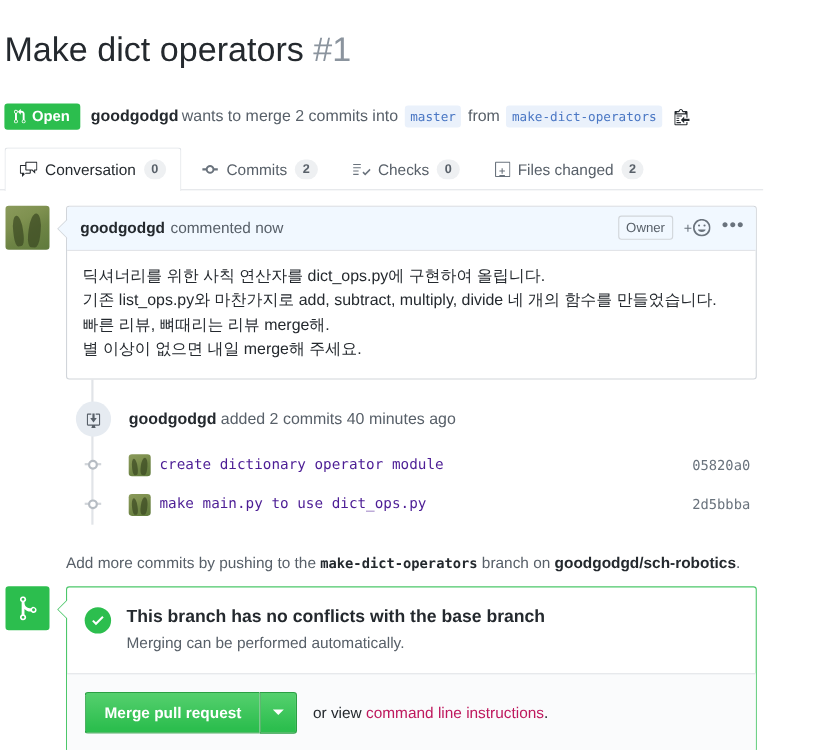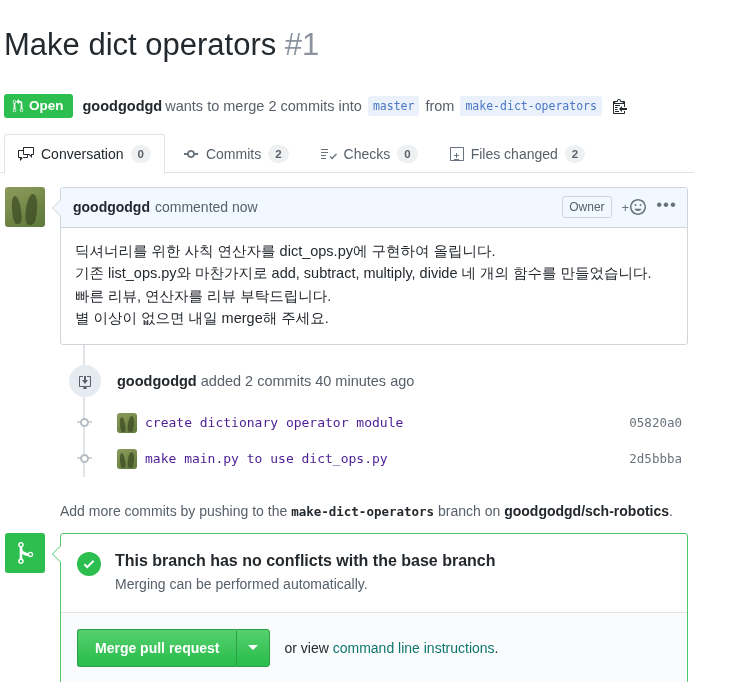--- a/index.html
+++ b/index.html
@@ -351,21 +351,21 @@
     background: linear-gradient(180deg, #55d06e 0%, #2cbe4e 90%);
     border: 1px solid #2a9f43;
     border-left: 1px solid #2a9f43;
     border-radius: 0 3px 3px 0;
     padding: 8px 11px;
     display: flex; align-items: center;
     cursor: pointer;
   }
   .caret { width: 0; height: 0; border-left: 5px solid transparent; border-right: 5px solid transparent; border-top: 5px solid #ffffff; }
   .or-view { margin-left: 14px; font-size: 14px; color: #24292e; }
-  .or-view a { color: #0f766e; text-decoration: none; }
+  .or-view a { color: #be185d; text-decoration: none; }
 </style>
 </head>
 <body>
 
 <div class="page">
 
   <h1 class="pr-title">
     <span>Make dict operators</span>
     <span class="pr-number">#1</span>
   </h1>
@@ -450,21 +450,21 @@
               <svg width="16" height="16" viewBox="0 0 16 16" aria-hidden="true">
                 <path fill="currentColor" d="M8 0C3.58 0 0 3.58 0 8s3.58 8 8 8 8-3.58 8-8-3.58-8-8-8zm0 14.5A6.5 6.5 0 1 1 8 1.5a6.5 6.5 0 0 1 0 13zM5.5 7a1 1 0 1 0 0-2 1 1 0 0 0 0 2zm5 0a1 1 0 1 0 0-2 1 1 0 0 0 0 2zM8 12c2 0 3.2-1.2 3.5-2.3H4.5C4.8 10.8 6 12 8 12z"></path>
               </svg>
             </span>
             <span class="kebab">•••</span>
           </span>
         </div>
         <div class="comment-body">
           <div>딕셔너리를 위한 사칙 연산자를 dict_ops.py에 구현하여 올립니다.</div>
           <div>기존 list_ops.py와 마찬가지로 add, subtract, multiply, divide 네 개의 함수를 만들었습니다.</div>
-          <div>빠른 리뷰, 연산자를 리뷰 부탁드립니다.</div>
+          <div>빠른 리뷰, 뼈때리는 리뷰 merge해.</div>
           <div>별 이상이 없으면 내일 merge해 주세요.</div>
         </div>
       </div>
     </div>
 
     <div class="tl-wrap">
       <div class="tl-line"></div>
 
       <div class="tl-head">
         <span class="tl-badge">

